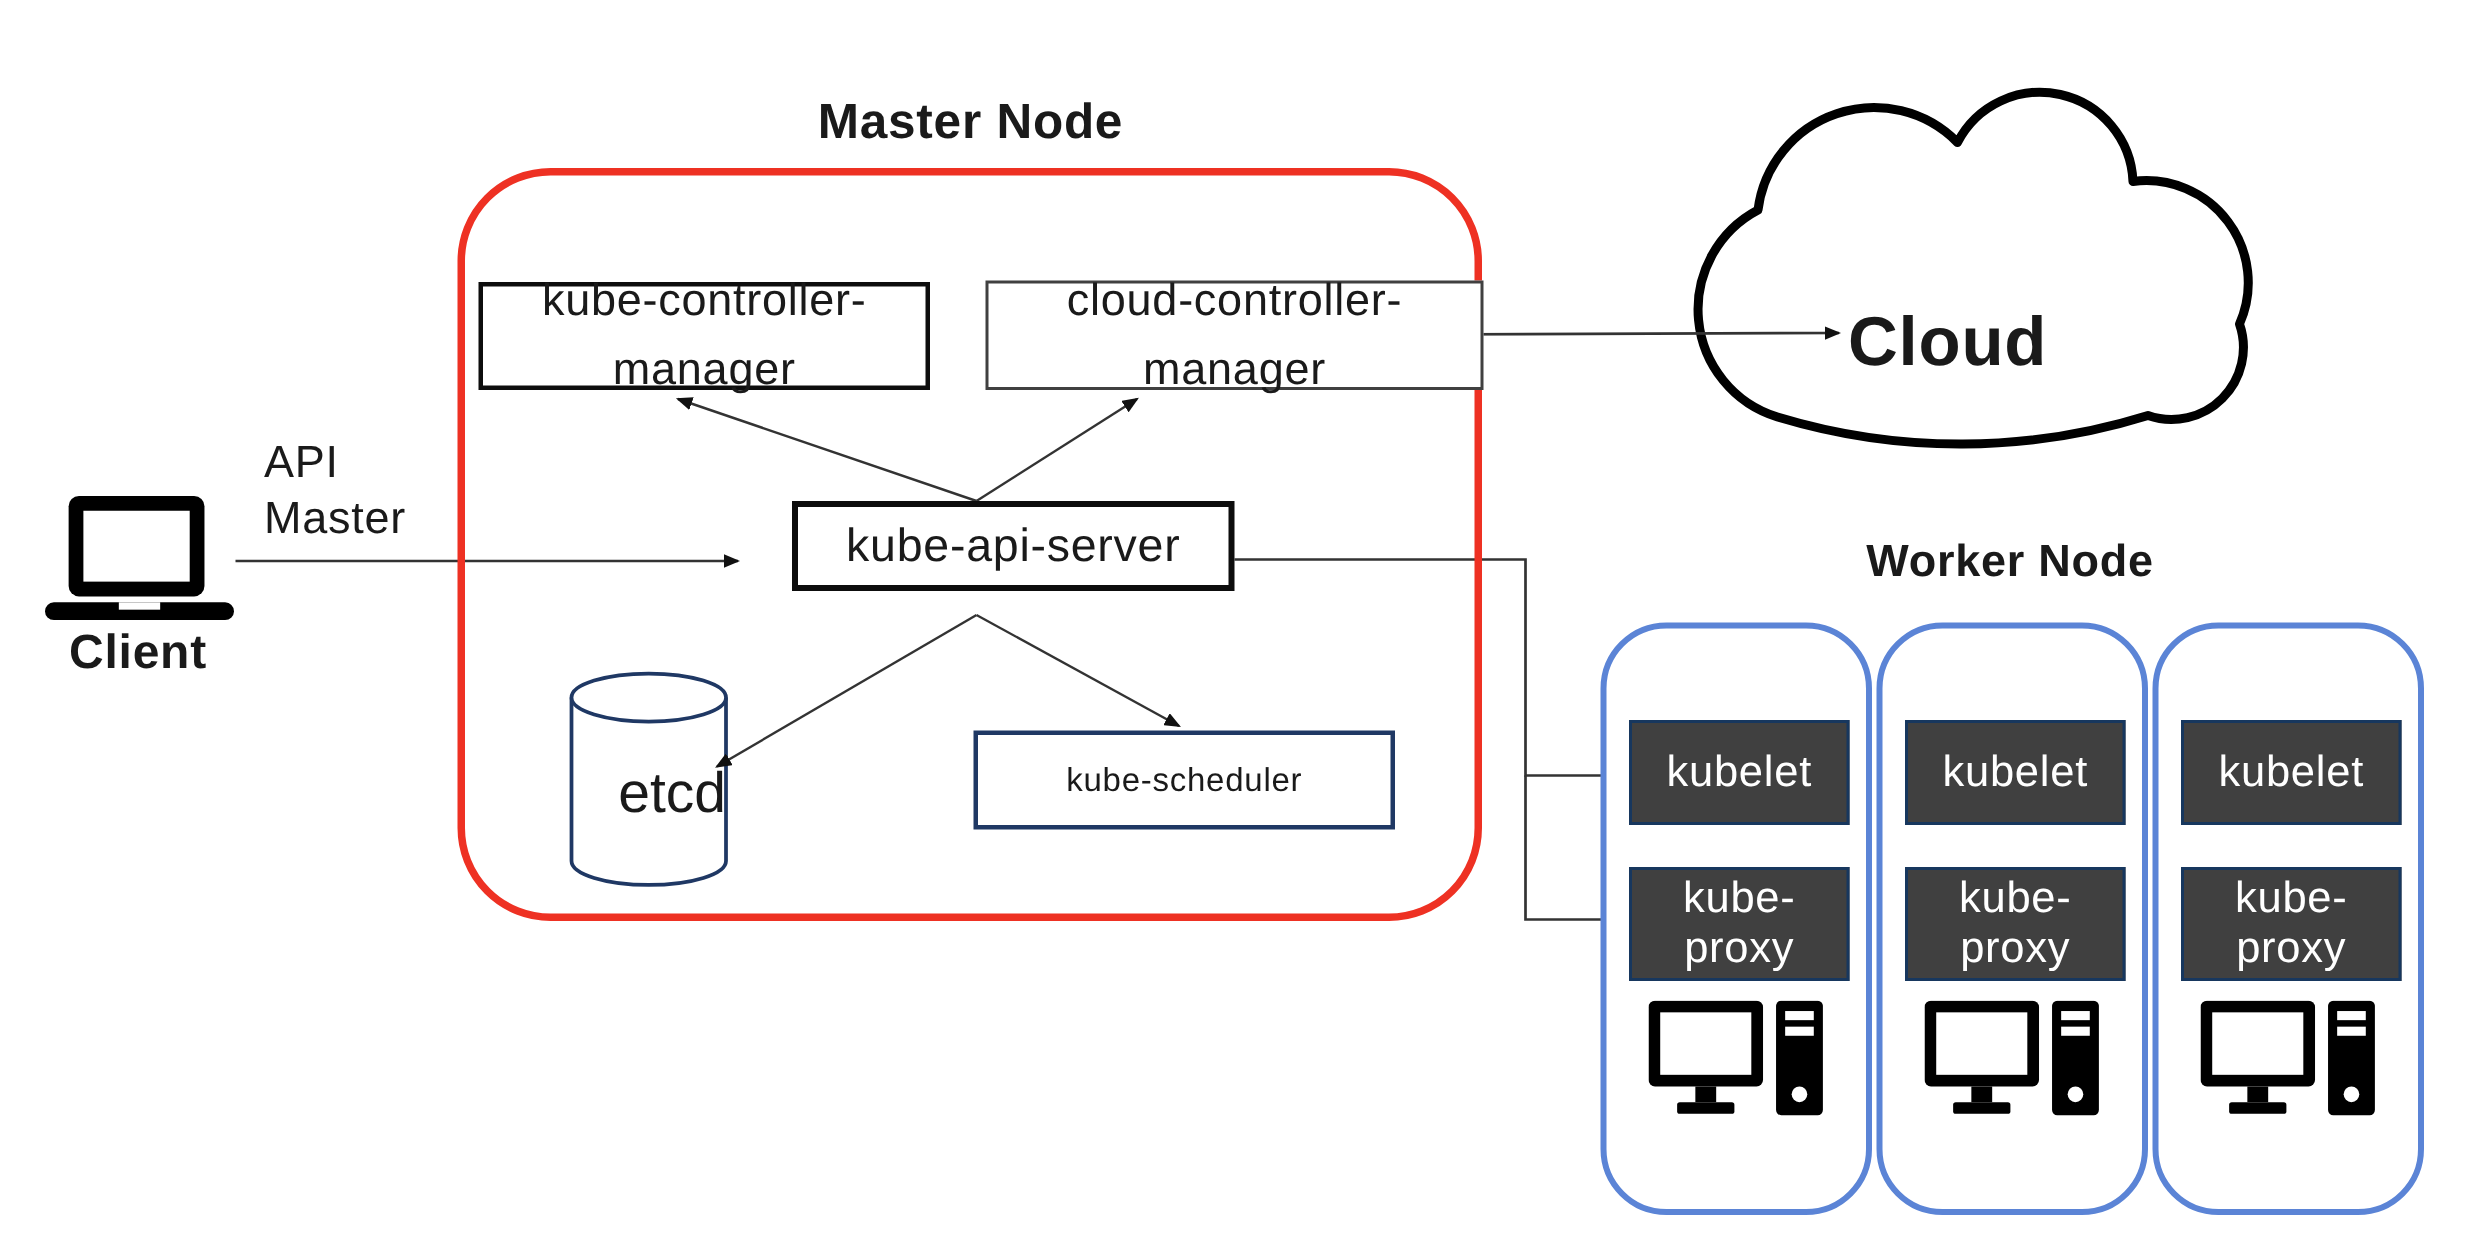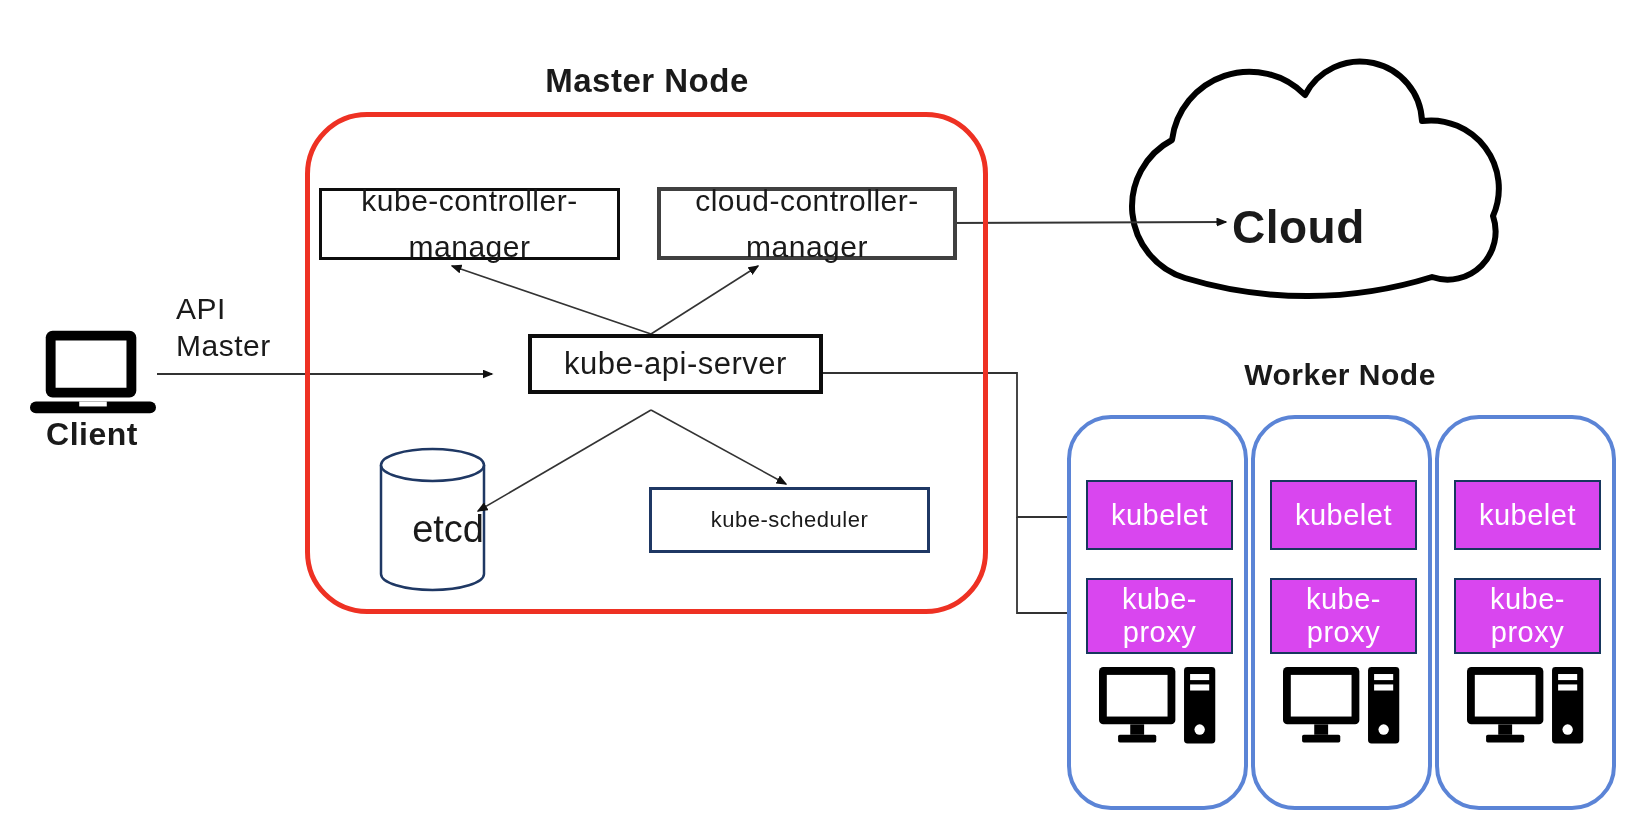--- a/index.html
+++ b/index.html
@@ -18,38 +18,38 @@
     display:flex;flex-direction:column;align-items:center;justify-content:center;
     text-align:center;font-size:30px;line-height:34px;letter-spacing:0.5px;
     background:#ffffff;z-index:2;gap:12px;
   }
   .master-rect{
     left:305px;top:112px;width:683px;height:502px;
     border:5px solid #ee3123;border-radius:62px;z-index:1;
   }
   .master-title{left:447px;top:62px;width:400px;font-size:33px;z-index:2;}
   .kcm{left:319px;top:188px;width:301px;height:72px;border:3px solid #0d0d0d;}
-  .ccm{left:657px;top:187px;width:300px;height:73px;border:4px solid #404040;}
+  .ccm{left:657px;top:187px;width:332px;height:73px;border:2px solid #404040;}
   .api{left:528px;top:334px;width:295px;height:60px;border:4px solid #0d0d0d;font-size:31px;}
   .sched{left:649px;top:487px;width:281px;height:66px;border:3px solid #1f3864;font-size:22px;}
   .etcd-label{left:381px;top:508px;width:103px;text-align:right;font-size:38px;z-index:2;}
   .client-icon{left:30px;top:330px;z-index:2;}
   .client-label{left:12px;top:416px;width:160px;font-size:32px;z-index:2;}
   .api-request{left:176px;top:290px;font-size:30px;line-height:37px;letter-spacing:0.5px;z-index:2;}
   .cloud-label{left:1232px;top:200px;width:140px;font-size:46px;text-align:left;z-index:2;}
   .worker-title{left:1190px;top:358px;width:300px;font-size:30px;z-index:2;}
   .worker-node{
     top:415px;height:395px;width:181px;
     border:4px solid #5b84d6;border-radius:44px;
     background:#ffffff;z-index:1;
   }
   .wn1{left:1067px;} .wn2{left:1251px;} .wn3{left:1435px;}
   .blue-box{
     position:absolute;left:15px;width:143px;
-    background:#d946ef;border:2px solid #17375e;
+    background:#404040;border:2px solid #17375e;
     display:flex;flex-direction:column;align-items:center;justify-content:center;
     color:#ffffff;font-size:29px;line-height:33px;text-align:center;letter-spacing:0.5px;
   }
   .kubelet-box{top:61px;height:66px;}
   .proxy-box{top:159px;height:72px;}
   .computer-icon{position:absolute;left:28px;top:248px;}
 </style>
 </head>
 <body>
 

